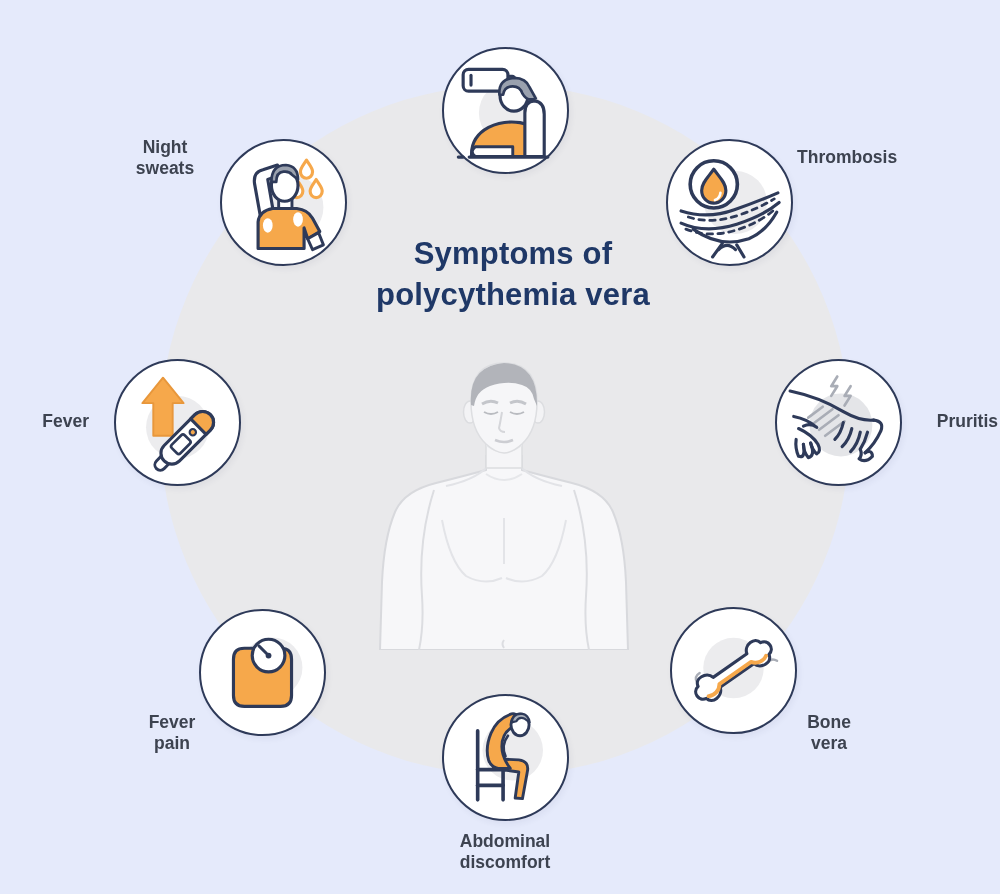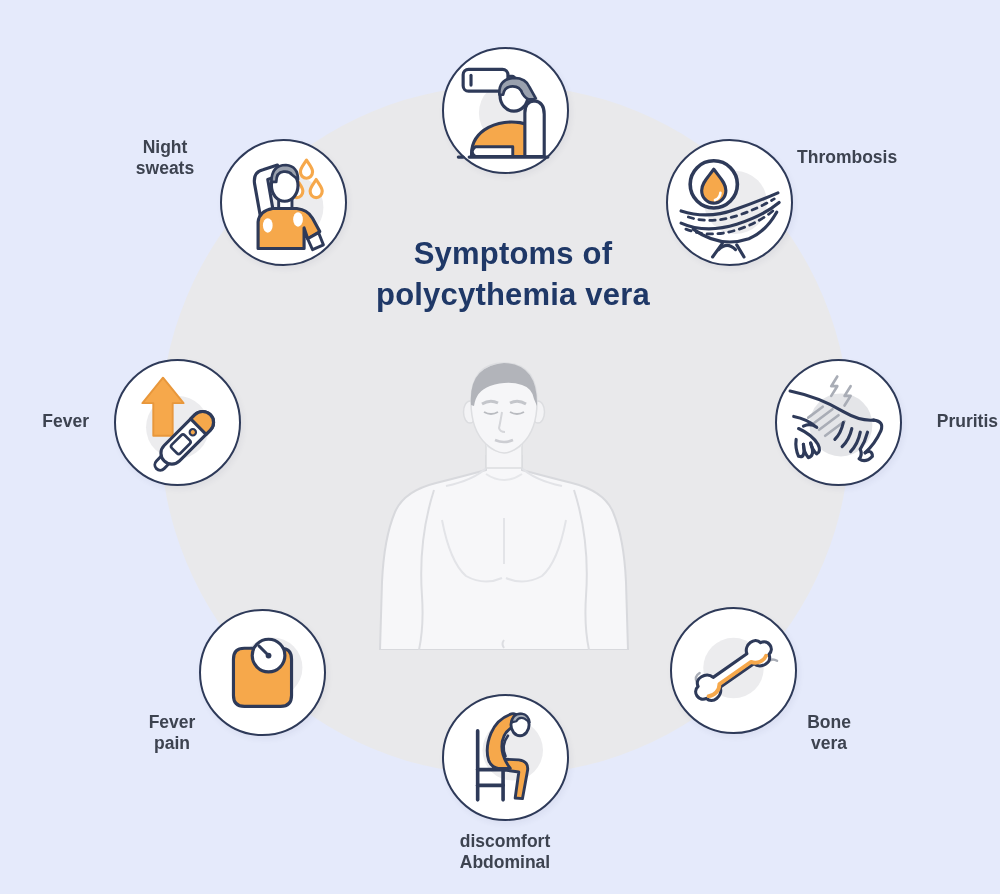--- a/index.html
+++ b/index.html
@@ -234,22 +234,22 @@
         <path d="M27,73 L48,73"></path>
       </g>
       <path d="M40,51 L61,52 Q70,53 68,62 L64,84 L58,83.5 L61,62 L40,59 Z" fill="#F6A84B" stroke="#2E3A59" stroke-width="2.4"></path>
       <path d="M55,14 Q43,18 38,30 Q33,42 36,52 Q38,58 44,59 L54,59 Q47,50 47,41 Q47,31 54,26 Q59,22 63,25 L61,17 Q58,13 55,14 Z" fill="#F6A84B" stroke="#2E3A59" stroke-width="2.4"></path>
       <path d="M52,32 Q46,40 50,49" fill="none" stroke="#2E3A59" stroke-width="2.2"></path>
       <ellipse cx="62" cy="23" rx="7.5" ry="9" fill="#FFF" stroke="#2E3A59" stroke-width="2.4"></ellipse>
       <path d="M55,21 Q56,13 64,14 Q69,15 70,21 L66,18 Q61,16 59,20 Z" fill="#AAB0BA" stroke="#2E3A59" stroke-width="1.8"></path>
     </svg>
   </div>
   <div class="label" id="label-abdominal">
+    <span>Abdominal</span>
     <span>discomfort</span>
-    <span>Abdominal</span>
   </div>
 
   <div class="node" id="node-weight-loss">
     <div class="ring"></div>
     <svg viewBox="0 0 100 100">
       <circle cx="58" cy="46" r="25" fill="#ECECEE"></circle>
       <path d="M26,39 Q26,30 35,30 L65,30 Q74,30 74,39 L74,69 Q74,78 65,78 L35,78 Q26,78 26,69 Z" fill="#F6A84B" stroke="#2E3A59" stroke-width="2.6"></path>
       <circle cx="55" cy="36" r="13.5" fill="#FFF" stroke="#2E3A59" stroke-width="2.6"></circle>
       <line x1="55" y1="36" x2="47" y2="28" stroke="#2E3A59" stroke-width="2.4"></line>
       <circle cx="55" cy="36" r="2.4" fill="#2E3A59"></circle>

